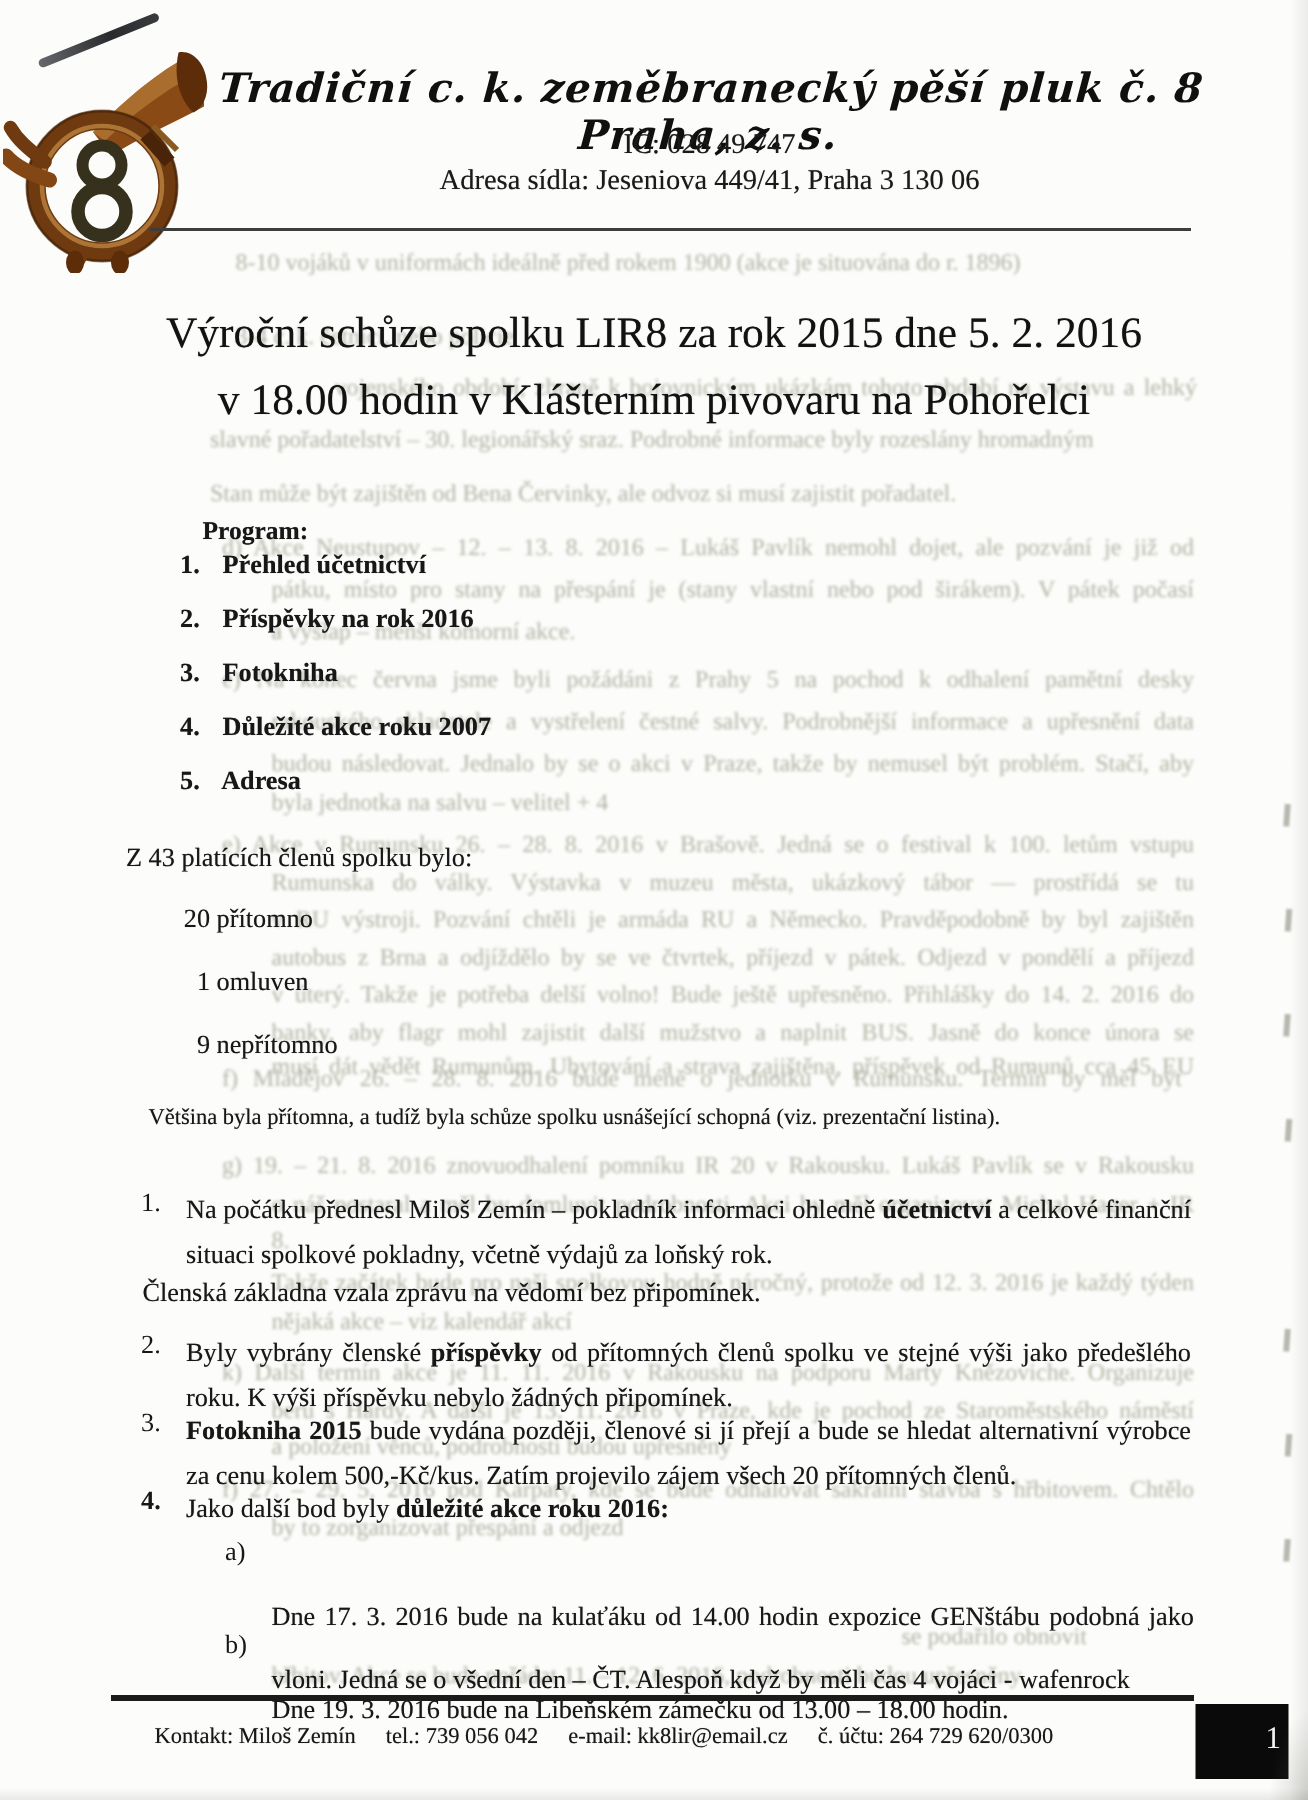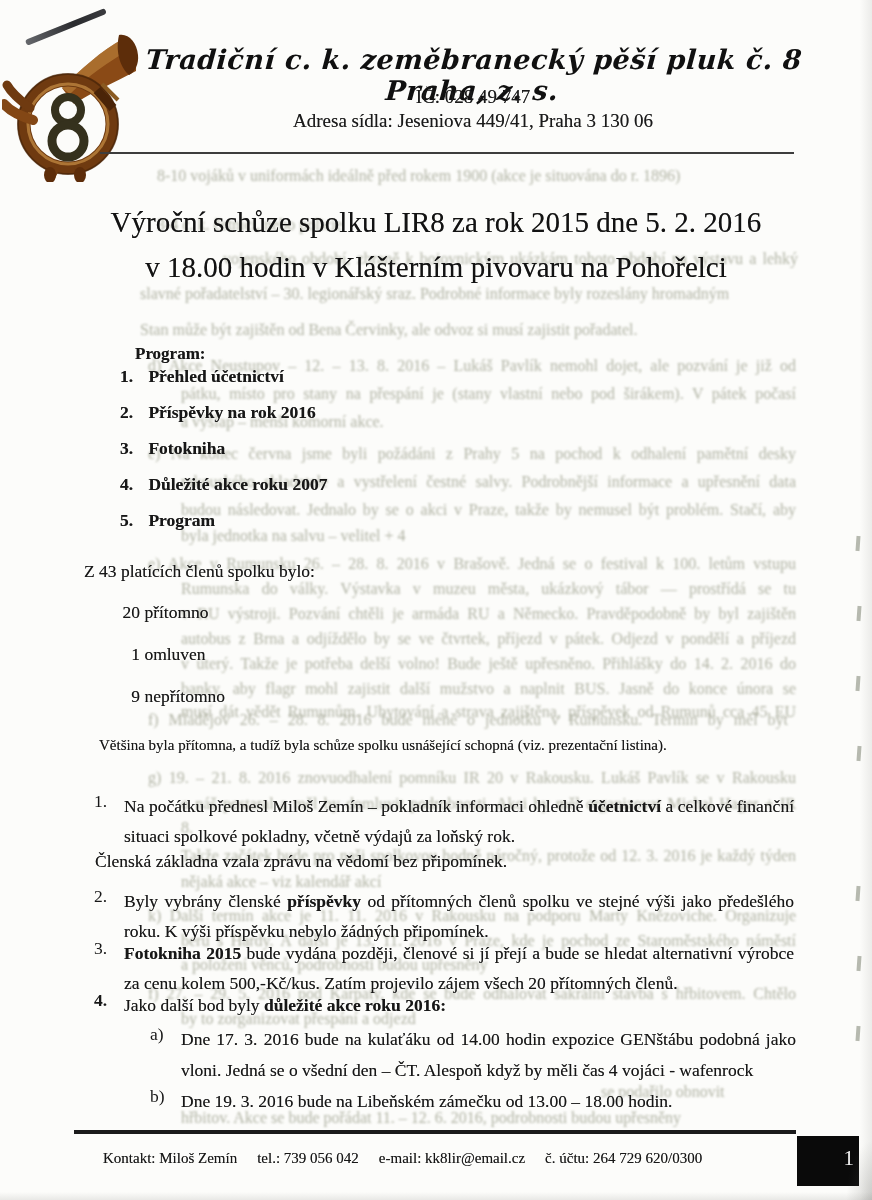--- a/index.html
+++ b/index.html
@@ -33,21 +33,21 @@
   .att-row .l{}
   .att-summary{position:absolute;left:99px;top:737px;width:706px;font-size:15px;}
   
   .para{position:absolute;left:94px;width:700px;font-size:17.5px;}
   .para .pnum{position:absolute;left:0;top:0;font-weight:bold;}
   .para .pnum.reg{font-weight:normal;}
   .para .ptext{margin-left:30px;text-align:justify;line-height:30px;}
   .note{position:absolute;left:95px;top:851px;font-size:17.5px;}
   .sub{position:absolute;left:150px;width:646px;font-size:17.5px;}
   .sub .letter{position:absolute;left:0;top:0;}
-  .sub .stext{margin-left:31px;text-align:justify;line-height:31px;}
+  .sub .stext{margin-left:31px;text-align:justify;line-height:42px;margin-top:32px;}
   b{font-weight:bold;}
   
   .footer-rule{position:absolute;left:74px;top:1130px;width:722px;height:4px;background:#1b1b1b;}
   .footer-row{position:absolute;left:103px;top:1150px;width:690px;display:flex;gap:20px;font-size:15px;white-space:nowrap;}
   .page-num-box{position:absolute;left:797px;top:1136px;width:62px;height:50px;background:#0a0a0a;}
   .page-num-box span{position:absolute;right:5px;top:10px;color:#f2f2f2;font-size:21px;}
   
   .edge-right{position:absolute;right:0;top:0;width:12px;height:1200px;
               background:linear-gradient(270deg,rgba(90,90,85,.10),rgba(90,90,85,0));}
   .edge-bottom{position:absolute;left:0;bottom:0;width:872px;height:8px;
@@ -142,21 +142,21 @@
   <div class="prog-item soft" style="top:438px">
     <span class="n">3.</span>
     <span>Fotokniha</span>
   </div>
   <div class="prog-item soft" style="top:474px">
     <span class="n">4.</span>
     <span>Důležité akce roku 2007</span>
   </div>
   <div class="prog-item soft" style="top:510px">
     <span class="n">5.</span>
-    <span>Program</span>
+    <span>Adresa</span>
   </div>
 
   <div class="att-intro soft">Z 43 platících členů spolku bylo:</div>
   <div class="att-row soft" style="top:602px">
     <span class="c">20</span>
     <span class="l">přítomno</span>
   </div>
   <div class="att-row soft" style="top:644px">
     <span class="c">1</span>
     <span class="l">omluven</span>

